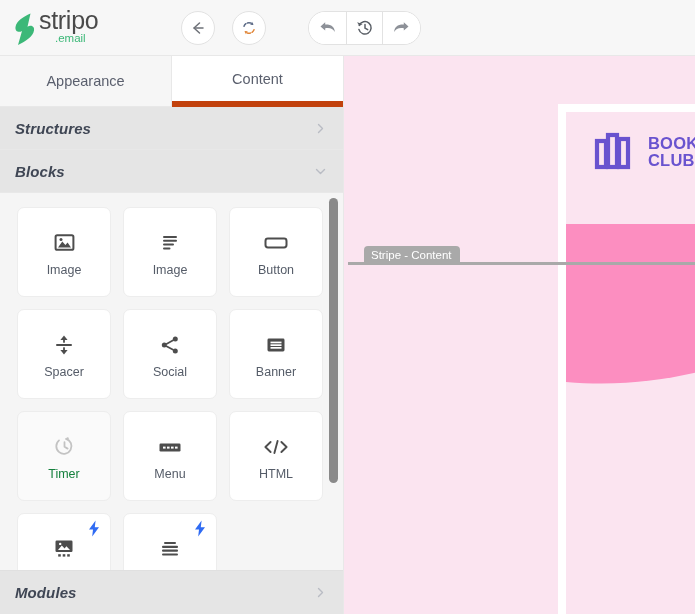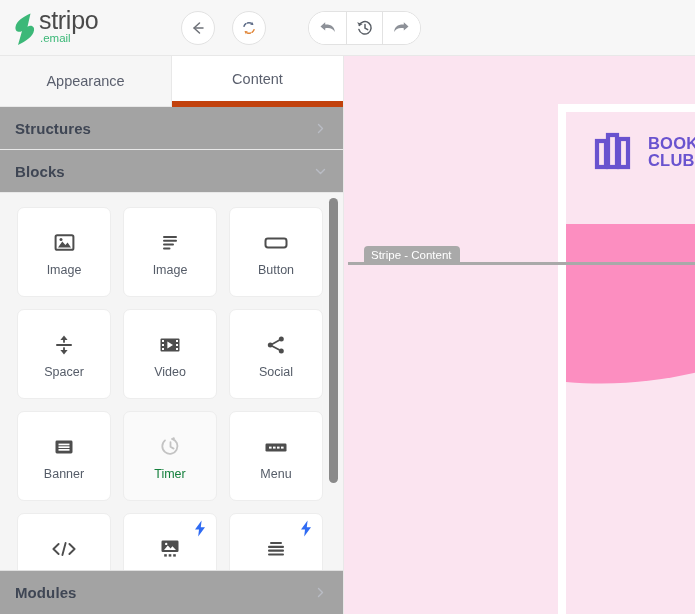--- a/index.html
+++ b/index.html
@@ -19,21 +19,21 @@
     display: flex; align-items: center;
     border-bottom: 1px solid #e8e8e8;
   }
   .logo { display: flex; align-items: flex-end; margin-left: 13px; }
   .logo-mark { width: 24px; height: 34px; margin-right: 2px; }
   .logo-textwrap { position: relative; display: flex; flex-direction: column; align-items: flex-start; padding-bottom: 1px;}
   .logo-word {
     font-size: 25px; color: #4a4a4a; line-height: 0.92;
     letter-spacing: -0.3px; font-weight: 400;
   }
-  .logo-sub { font-size: 11.5px; color: #3cb878; line-height: 1; margin-top: 1px; margin-left: 1px;}
+  .logo-sub { font-size: 11.5px; color: #3cb878; line-height: 1; margin-top: 1px; margin-left: 16px;}
 
   .tb-group { display: flex; align-items: center; margin-left: 83px; }
   .rbtn {
     width: 34px; height: 34px; border-radius: 50%;
     border: 1px solid #e2e2e2; background: #fff;
     display: flex; align-items: center; justify-content: center;
     cursor: pointer;
   }
   .rbtn + .rbtn { margin-left: 17px; }
   .pillgroup {
@@ -65,21 +65,21 @@
     background: #f6f6f6; border-bottom: 1px solid #e8e8e8;
   }
   .tab.active { background: #fff; border-bottom: 6px solid #c2410c; }
   .tab:first-child { border-right: 1px solid #e8e8e8; text-align: right; }
 
   .section-head {
     height: 43px; min-height: 43px;
     display: flex; align-items: center; justify-content: space-between;
     padding: 0 16px 0 15px;
     border-bottom: 1px solid #e8e8e8;
-    cursor: pointer; background: #a3a3a3;
+    cursor: pointer; background: #e5e5e5; font-style: italic;
   }
   .section-title { font-size: 15px; color: #3f4654; font-weight: 700; letter-spacing: .1px; }
   .chev { color: #b9bcc4; display: flex; align-items: center; }
 
   .blocks-area {
     flex: 1; min-height: 0; position: relative;
     background: #f5f5f5; overflow: hidden;
   }
   .blocks-grid {
     display: grid; grid-template-columns: repeat(3, 1fr);
@@ -267,37 +267,20 @@
                   <rect x="1" y="10" width="16" height="2" rx="1" fill="#4d4d4d"></rect>
                   <path d="M9 1.5 L12.6 6 L5.4 6 Z" fill="#4d4d4d"></path>
                   <path d="M9 20.5 L12.6 16 L5.4 16 Z" fill="#4d4d4d"></path>
                   <rect x="8.1" y="5.3" width="1.8" height="3.4" fill="#4d4d4d"></rect>
                   <rect x="8.1" y="13.3" width="1.8" height="3.4" fill="#4d4d4d"></rect>
                 </svg>
             </span>
             <span class="blk-label">Spacer</span>
           </div>
 
-          <div class="blk">
-            <span class="blk-ico">
-              <svg width="22" height="18" viewBox="0 0 22 18">
-                  <rect x="1.5" y="2.5" width="19" height="13" rx="1" fill="#4d4d4d"></rect>
-                  <g fill="#fff">
-                    <rect x="3" y="4" width="2" height="2"></rect>
-                    <rect x="3" y="8" width="2" height="2"></rect>
-                    <rect x="3" y="12" width="2" height="2"></rect>
-                    <rect x="17" y="4" width="2" height="2"></rect>
-                    <rect x="17" y="8" width="2" height="2"></rect>
-                    <rect x="17" y="12" width="2" height="2"></rect>
-                  </g>
-                  <path d="M8.4 5.5 L14 9 L8.4 12.5 Z" fill="#fff"></path>
-                </svg>
-            </span>
-            <span class="blk-label">Video</span>
-          </div>
 
           <div class="blk">
             <span class="blk-ico">
               <svg width="20" height="20" viewBox="0 0 20 20">
                   <circle cx="15.3" cy="4" r="2.5" fill="#4d4d4d"></circle>
                   <circle cx="4.3" cy="10" r="2.5" fill="#4d4d4d"></circle>
                   <circle cx="15.3" cy="16" r="2.5" fill="#4d4d4d"></circle>
                   <path d="M13.6 5.1 L6 9.2 M6 10.9 L13.6 15" stroke="#4d4d4d" stroke-width="1.7" fill="none"></path>
                 </svg>
             </span>

